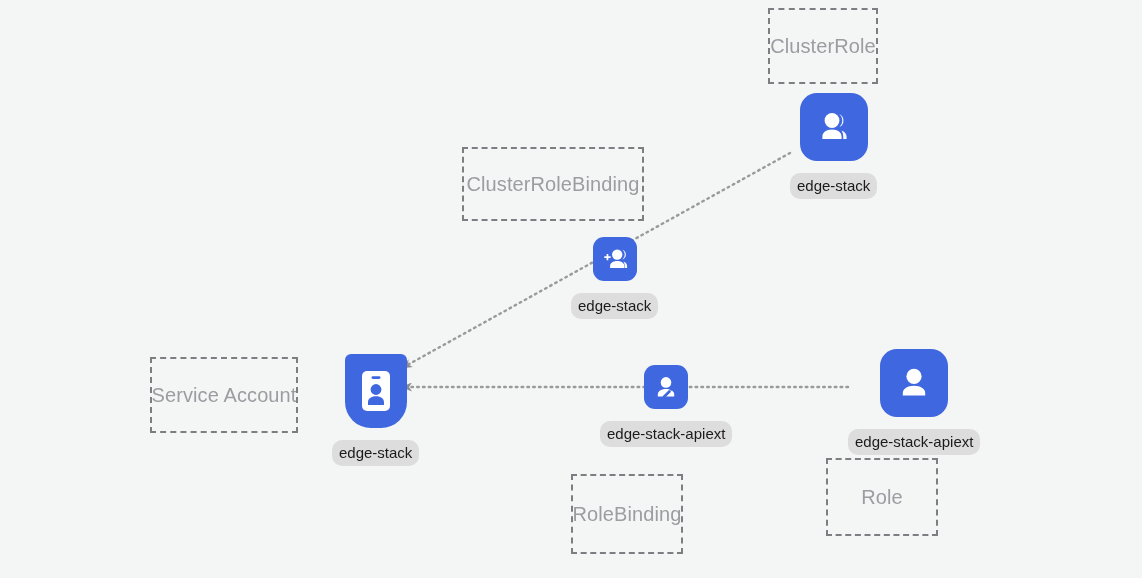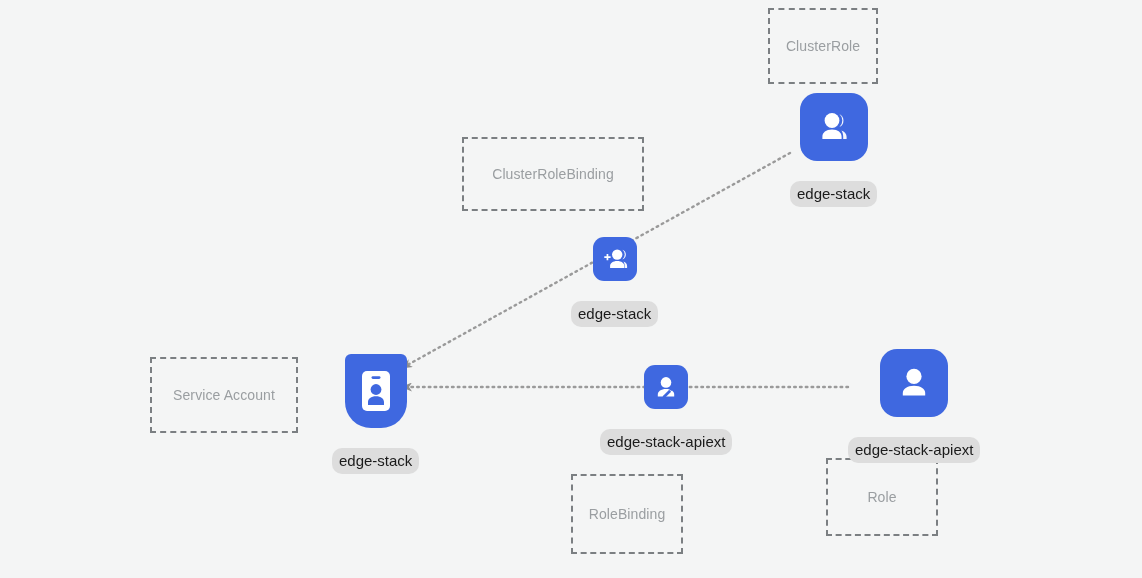--- a/index.html
+++ b/index.html
@@ -31,21 +31,21 @@
   .group-box {
     position: absolute;
     border: 2px dashed #7b7f82;
     box-sizing: border-box;
     display: flex;
     align-items: center;
     justify-content: center;
   }
   .group-box .group-label {
     color: #9a9ea1;
-    font-size: 14px;
+    font-size: 20px;
     letter-spacing: 0.1px;
     white-space: nowrap;
     text-align: right;
   }
   
   .node {
     position: absolute;
     display: flex;
     flex-direction: column;
     align-items: center;
@@ -69,21 +69,21 @@
     height: 44px;
     border-radius: 11px;
   }
   
   .node-icon.badge {
     width: 62px;
     height: 74px;
     border-radius: 6px 6px 26px 26px;
   }
   .node-label {
-    margin-top: 20px;
+    margin-top: 12px;
     background: #dddddd;
     color: #1b1b1b;
     font-size: 15px;
     line-height: 1;
     padding: 5px 7px 6px 7px;
     border-radius: 10px;
     white-space: nowrap;
   }
 </style>
 </head>
@@ -98,21 +98,21 @@
       </marker>
     </defs>
     <line x1="790" y1="153" x2="402" y2="368" stroke="#9a9a9a" stroke-width="2.4" stroke-dasharray="1.6 4.2" stroke-linecap="round" marker-end="url(#arrowhead)"></line>
     <line x1="848" y1="387" x2="402" y2="387" stroke="#9a9a9a" stroke-width="2.4" stroke-dasharray="1.6 4.2" stroke-linecap="round" marker-end="url(#arrowhead)"></line>
   </svg>
 
   <div class="group-box" style="left:768px; top:8px; width:110px; height:76px;">
     <span class="group-label">ClusterRole</span>
   </div>
 
-  <div class="group-box" style="left:462px; top:137px; width:182px; height:74px;">
+  <div class="group-box" style="left:462px; top:147px; width:182px; height:74px;">
     <span class="group-label">ClusterRoleBinding</span>
   </div>
 
   <div class="group-box" style="left:150px; top:357px; width:148px; height:76px;">
     <span class="group-label">Service Account</span>
   </div>
 
   <div class="group-box" style="left:571px; top:474px; width:112px; height:80px;">
     <span class="group-label">RoleBinding</span>
   </div>

